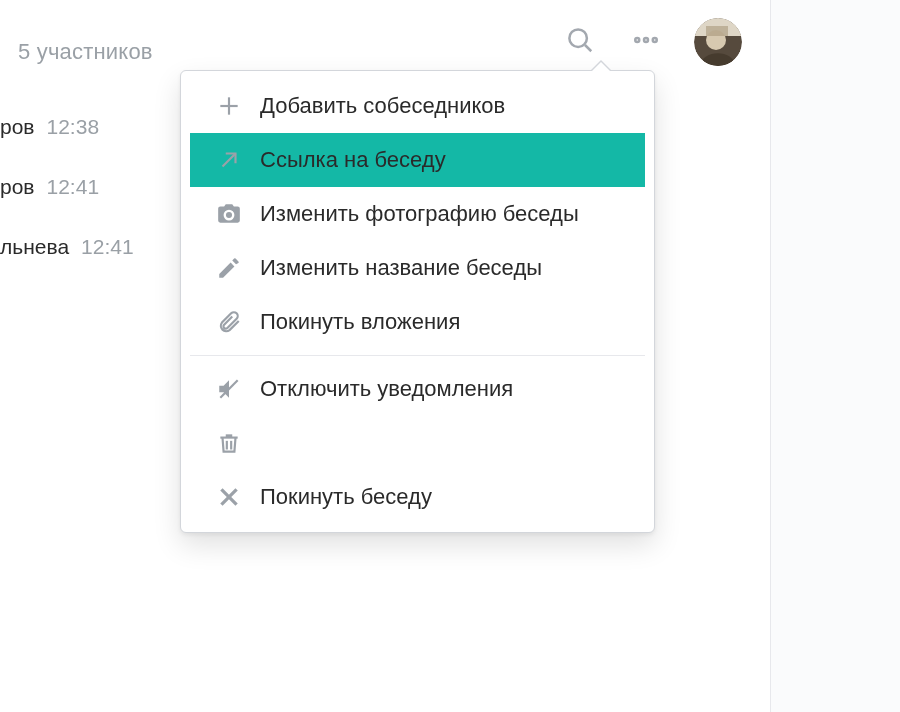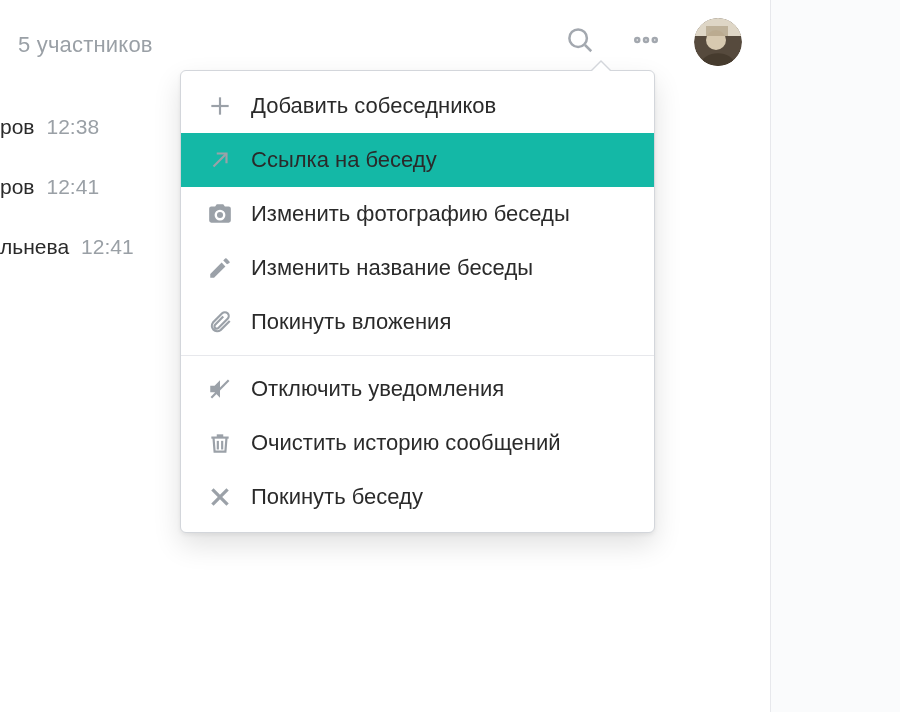--- a/index.html
+++ b/index.html
@@ -32,21 +32,21 @@
   .header {
     position: absolute;
     left: 0; top: 0;
     width: 770px;
     height: 80px;
   }
 
   .subtitle {
     position: absolute;
     left: 18px;
-    top: 32px;
+    top: 39px;
     font-size: 22px;
     color: #9aa0a6;
     letter-spacing: 0.2px;
   }
 
   .header-actions {
     position: absolute;
     top: 18px;
     right: 28px;
     display: flex;
@@ -94,21 +94,21 @@
 
   .dropdown {
     position: absolute;
     top: 70px;
     left: 180px;
     width: 475px;
     background: #ffffff;
     border: 1px solid #d3d6db;
     border-radius: 6px;
     box-shadow: 0 12px 28px rgba(0,0,0,0.12), 0 2px 4px rgba(0,0,0,0.06);
-    padding: 8px 0;
+    padding: 8px 9px;
   }
   .dropdown::before {
     content: "";
     position: absolute;
     top: -11px;
     right: 42px;
     width: 0; height: 0;
     border-left: 11px solid transparent;
     border-right: 11px solid transparent;
     border-bottom: 11px solid #d3d6db;
@@ -274,21 +274,20 @@
     <div class="menu-item">
       <span class="mi-icon">
         <svg viewBox="0 0 24 24" fill="none" stroke="currentColor" stroke-width="2">
           <path d="M4 7h16"></path>
             <path d="M9 4h6v3H9z" fill="currentColor" stroke="none"></path>
           <path d="M6 7l1 13h10l1-13"></path>
           <line x1="10" y1="10" x2="10" y2="18"></line>
             <line x1="14" y1="10" x2="14" y2="18"></line>
         </svg>
       </span>
-      <span>Очистить историю сообщений</span>
     </div>
 
     <div class="menu-item">
       <span class="mi-icon">
         <svg viewBox="0 0 24 24" fill="none" stroke="currentColor" stroke-width="3">
           <line x1="5" y1="5" x2="19" y2="19"></line>
             <line x1="19" y1="5" x2="5" y2="19"></line>
         </svg>
       </span>
       <span>Покинуть беседу</span>

